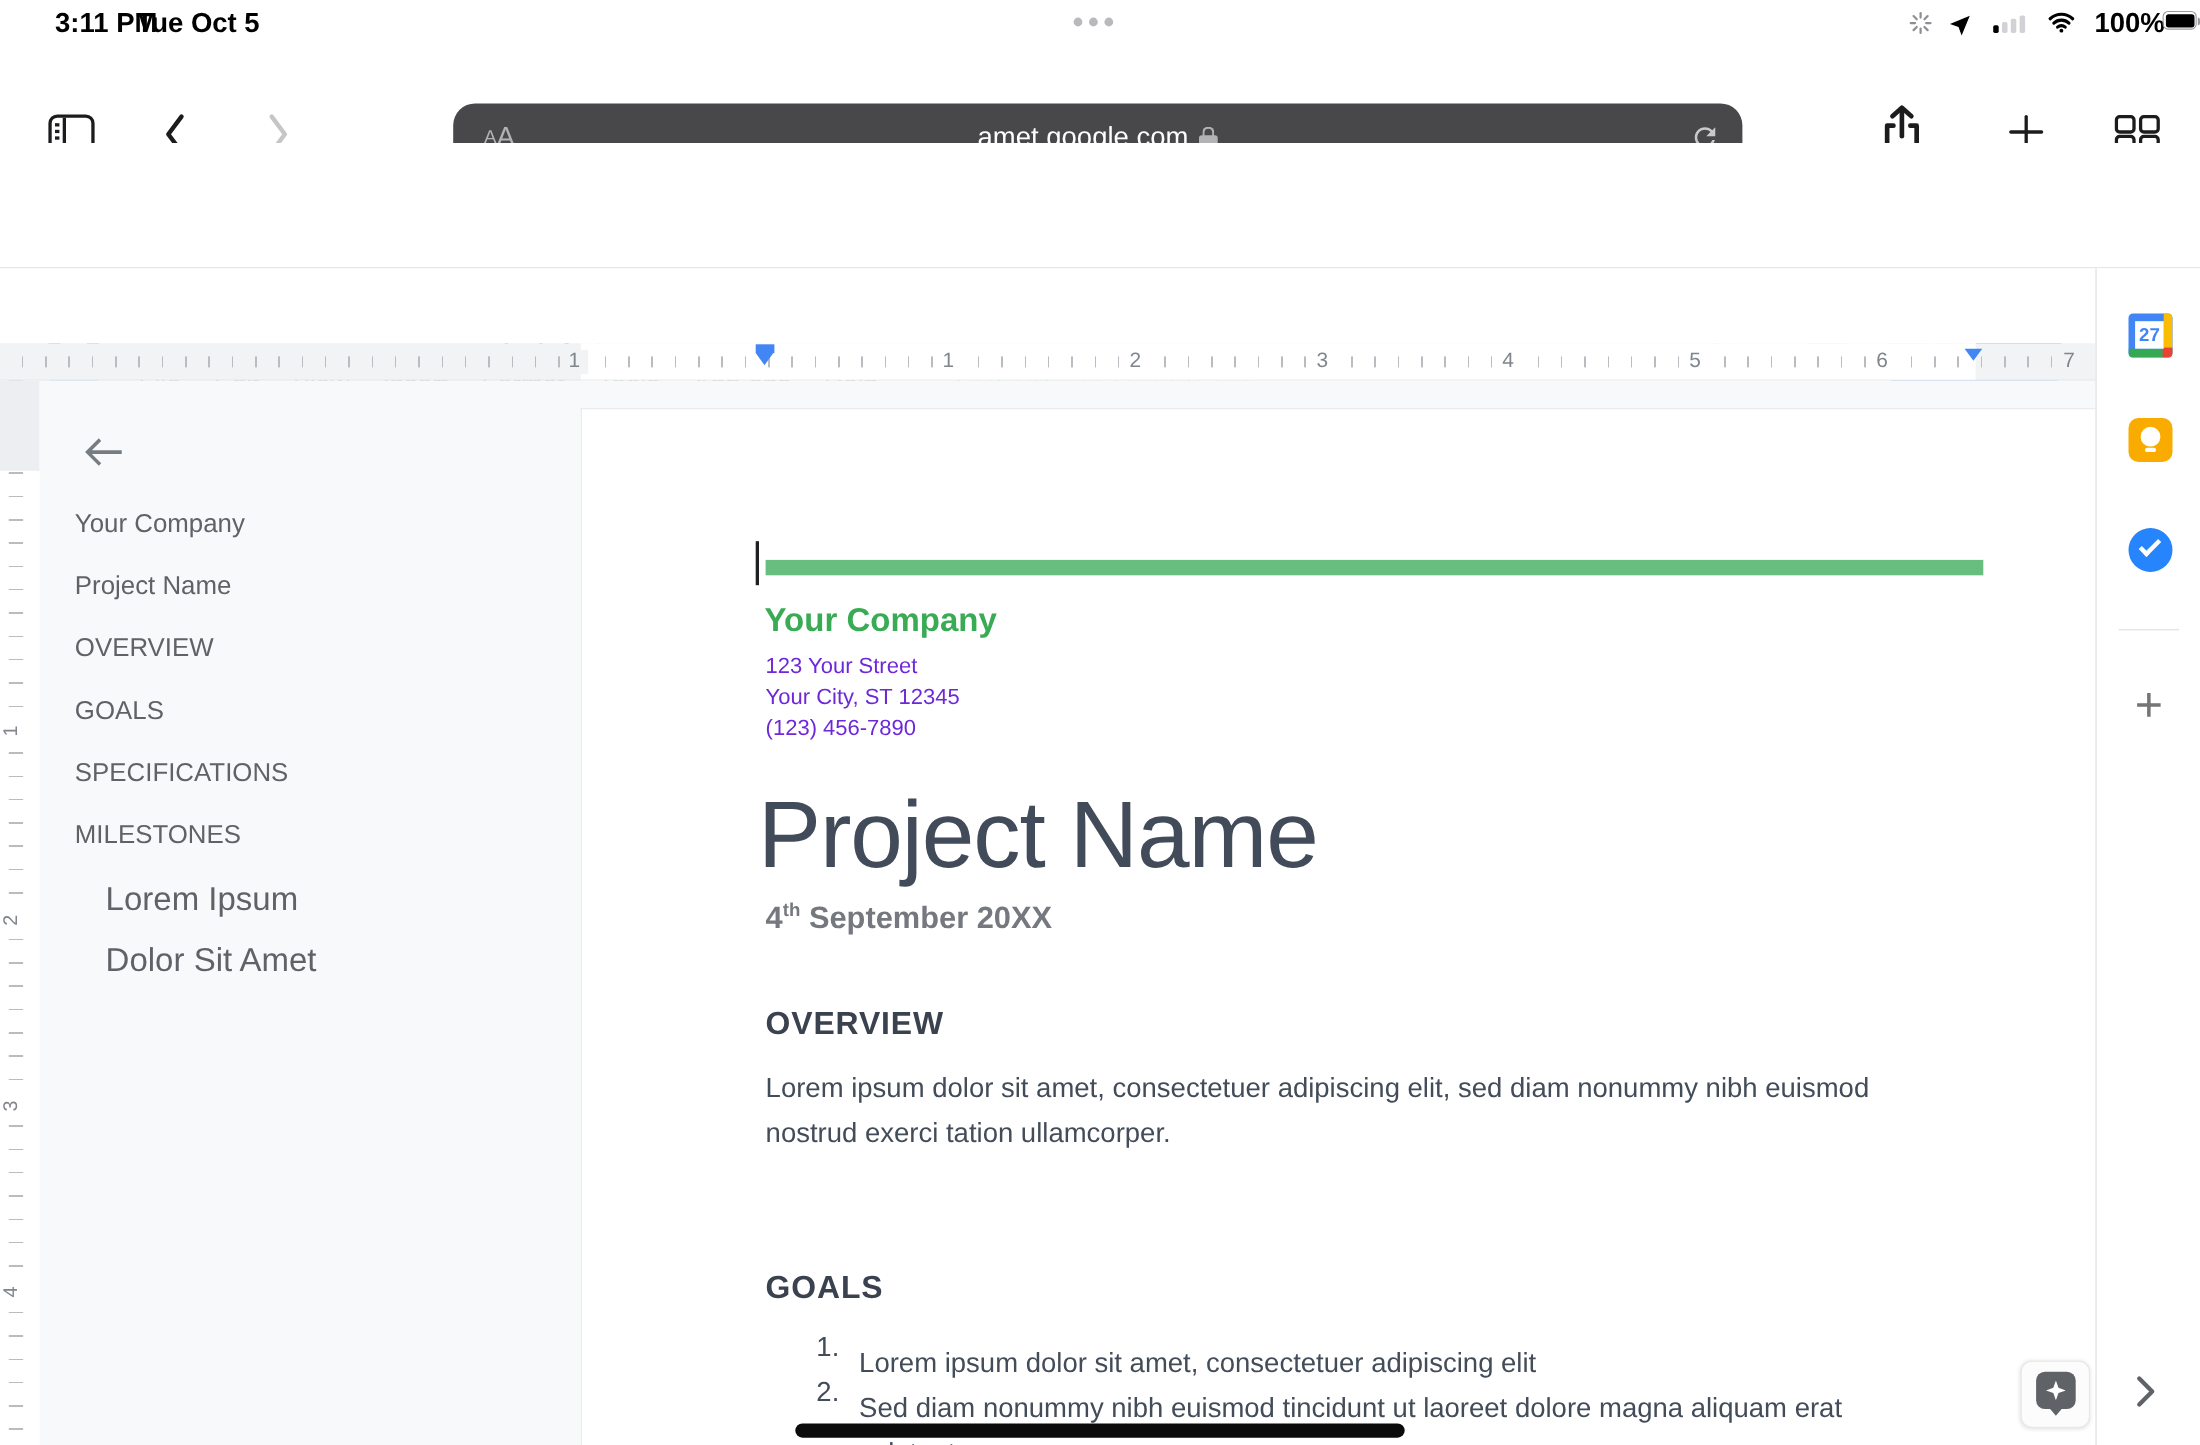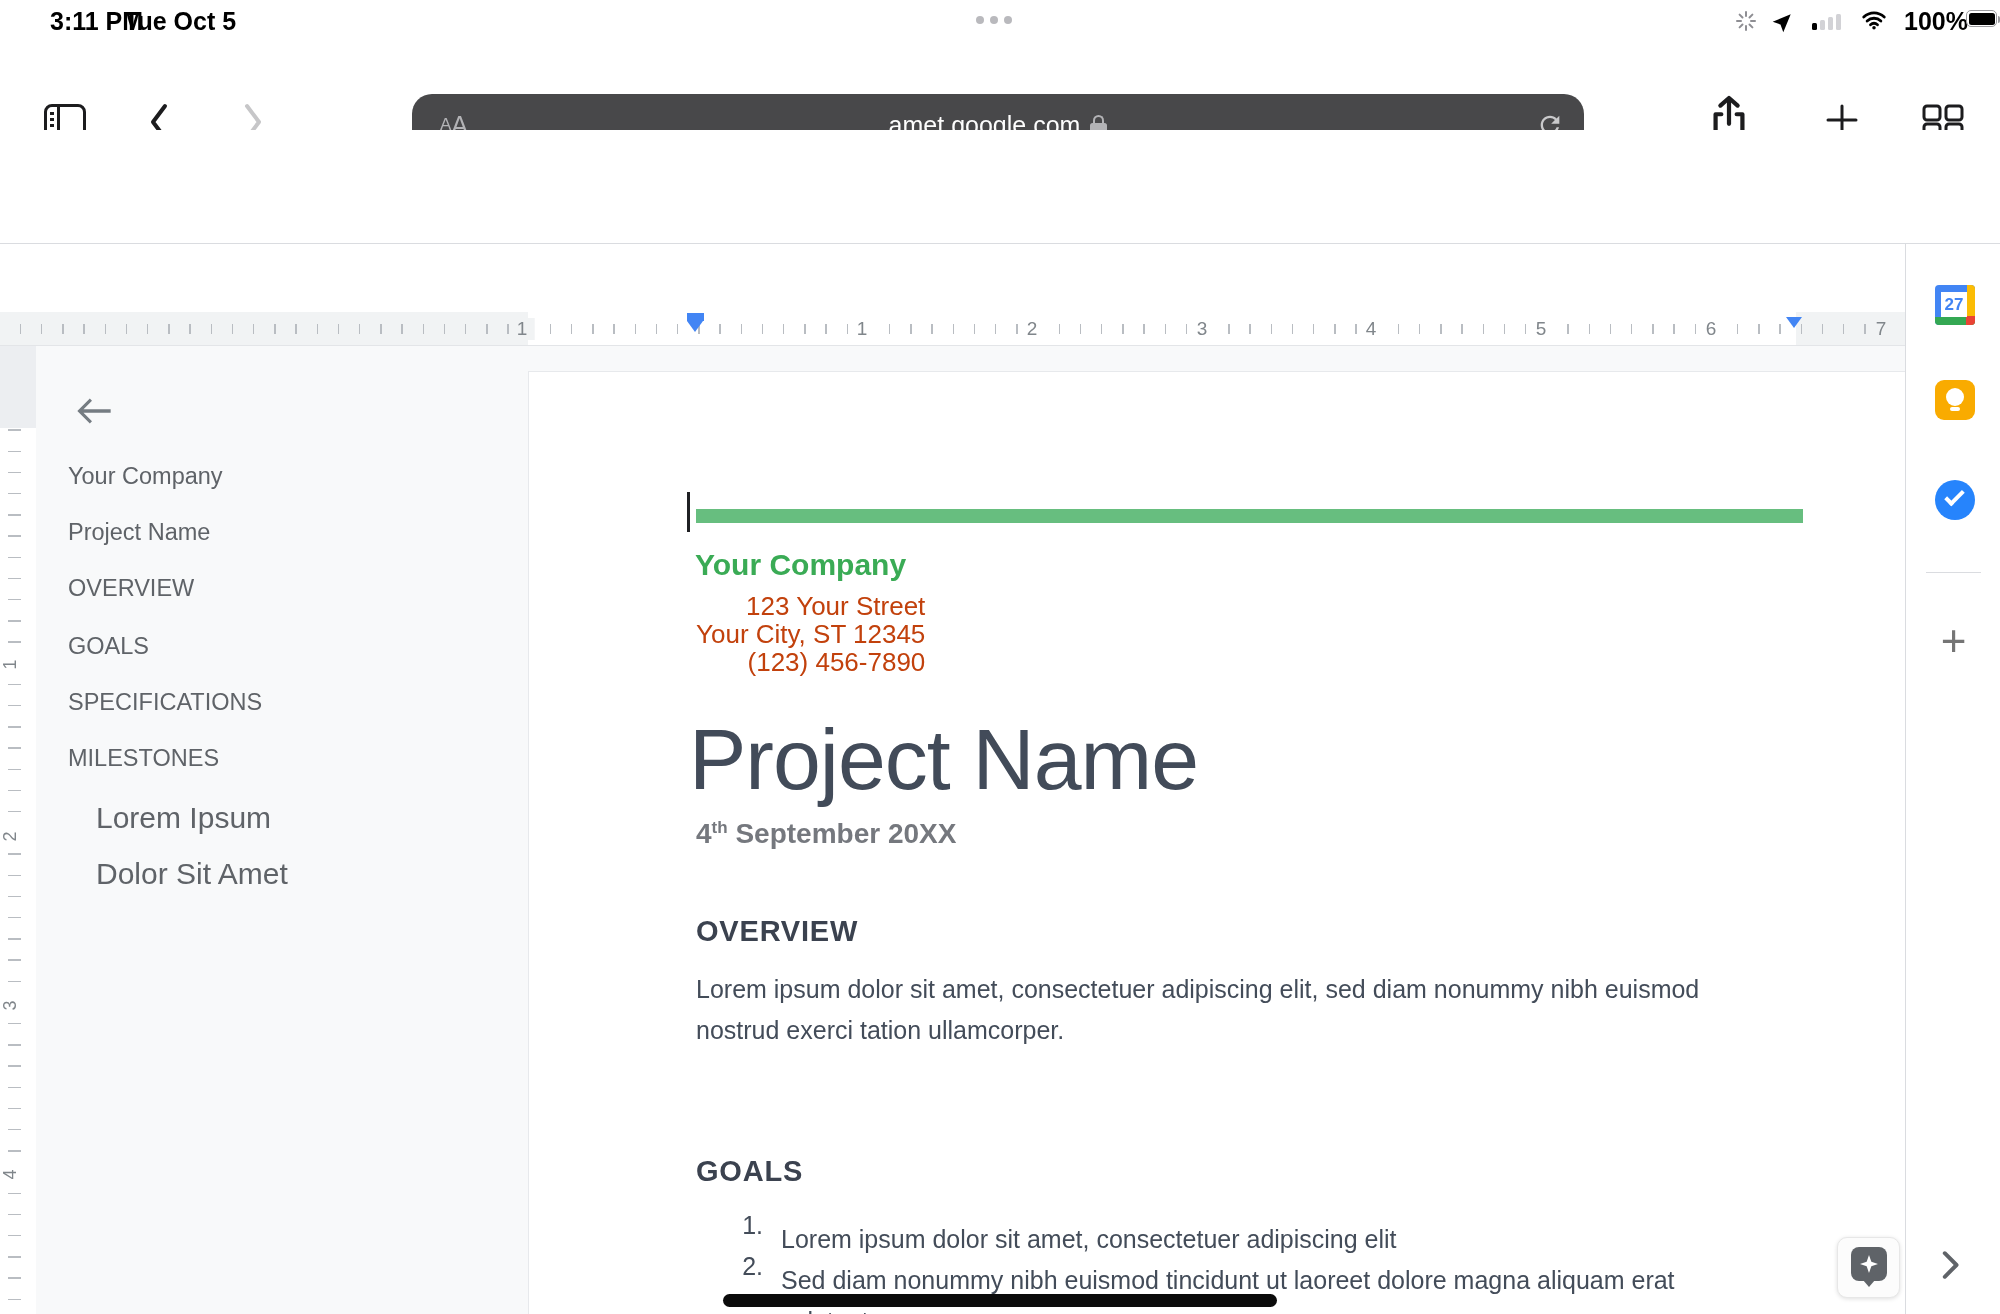--- a/index.html
+++ b/index.html
@@ -90,21 +90,21 @@
 
   .outline-panel { position:absolute; left:36px; top:346px; width:492px; height:968px; background:#f8f9fa; }
   .outline-item { position:absolute; left:32px; font-size:23.5px; font-weight:500; color:#5f6368; }
   .outline-item.indent { left:60px; font-weight:400; font-size:30px; }
 
   .page-area { position:absolute; left:528px; top:346px; width:1377px; height:968px; background:#f8f9fa; }
   .page { position:absolute; left:0; top:25px; width:1377px; height:943px; background:#fff; border-top:1px solid #e7e9ec; border-left:1px solid #e7e9ec; overflow:hidden; }
   .cursor { position:absolute; left:158px; top:120px; width:3px; height:40px; background:#1f2023; }
   .green-bar { position:absolute; left:167px; top:137px; width:1107px; height:14px; background:#67be7f; }
   .company-name { position:absolute; left:166px; top:176px; font-size:30px; font-weight:700; color:#3aab55; }
-  .address { position:absolute; left:167px; top:220px; font-size:26px; line-height:28px; color:#c2410c;text-align:right; }
+  .address { position:absolute; left:167px; top:220px; font-size:20px; line-height:28px; color:#6d28d9; }
   .doc-big-title { position:absolute; left:160px; top:338px; font-size:86px; font-weight:300; color:#424b59; letter-spacing:-1px; }
   .doc-date { position:absolute; left:167px; top:446px; font-size:28px; font-weight:700; color:#75787e; }
   .doc-date sup { font-size:17px; }
   .doc-h2 { position:absolute; left:167px; font-size:29px; font-weight:700; color:#3b424f; letter-spacing:0.8px; }
   .doc-body { position:absolute; left:167px; font-size:25px; line-height:41px; color:#434c59; }
   .goal-row { position:absolute; font-size:25px; color:#434c59; }
   .goal-num { position:absolute; left:206px; width:28px; text-align:right; }
   .goal-text { position:absolute; left:252px; white-space:nowrap;margin-top:14px; }
 
   .home-indicator { position:absolute; left:723px; top:1294px; width:554px; height:13px; border-radius:7px; background:#0b0b0b; z-index:30; }

